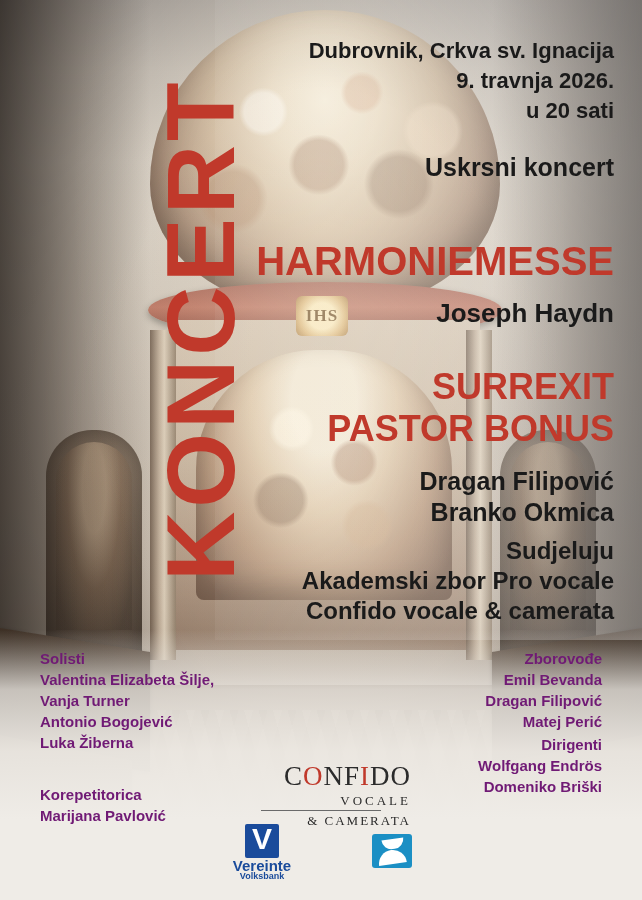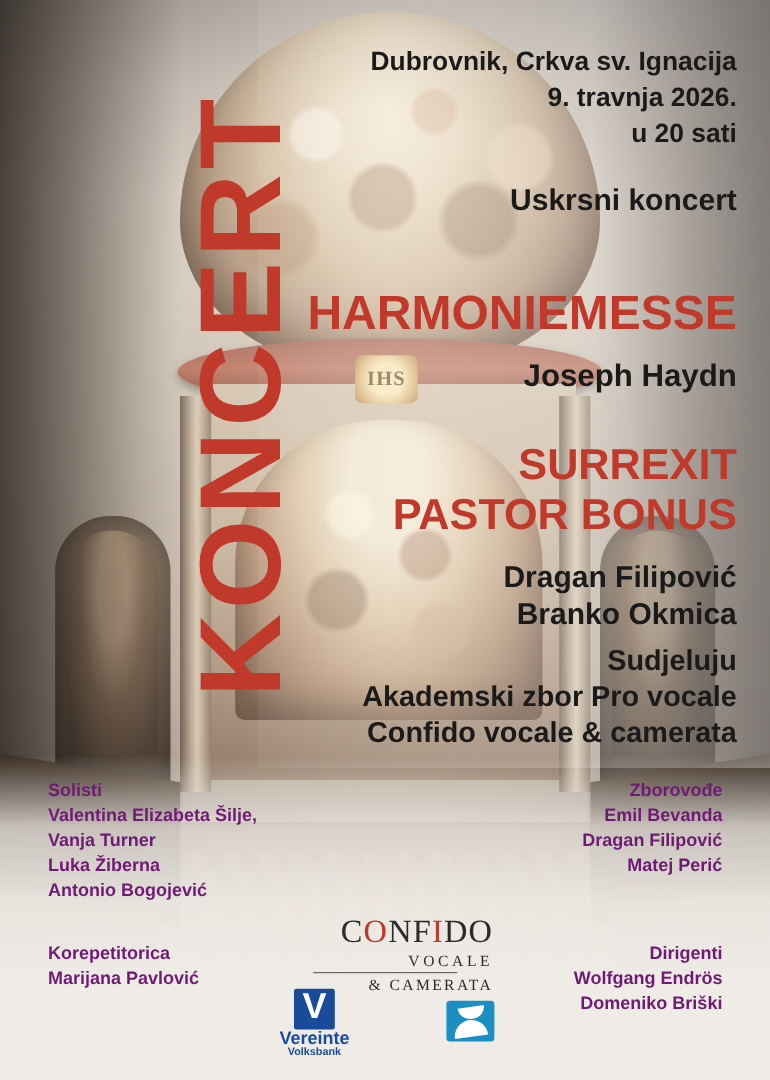--- a/index.html
+++ b/index.html
@@ -254,21 +254,21 @@
   .credits {
     color: #701a75;
     font-size: 15px;
     line-height: 21px;
     font-weight: bold;
   }
   .credits .ttl { font-weight: bold; }
   #credits-left  { left: 40px;  top: 648px; text-align: left; }
   #credits-left2 { left: 40px;  top: 784px; text-align: left; }
   #credits-right { right: 40px; top: 648px; text-align: right; }
-  #credits-right2{ right: 40px; top: 784px; text-align: right; }
+  #credits-right2{ right: 40px; top: 734px; text-align: right; }
 
   
   #confido-logo {
     left: 231px; top: 762px;
     width: 180px; text-align: right;
     color: #2b2b2b;
     font-family: "Liberation Serif", serif;
   }
   #confido-logo .cf {
     font-size: 27px; letter-spacing: 1px; line-height: 28px;
@@ -381,22 +381,22 @@
   <div class="txt" id="performers">
     <div>Sudjeluju</div>
     <div>Akademski zbor Pro vocale</div>
     <div>Confido vocale &amp; camerata</div>
   </div>
 
   <div class="txt credits" id="credits-left">
     <div class="ttl">Solisti</div>
     <div>Valentina Elizabeta Šilje,</div>
     <div>Vanja Turner</div>
+    <div>Antonio Bogojević</div>
     <div>Luka Žiberna</div>
-    <div>Antonio Bogojević</div>
   </div>
 
   <div class="txt credits" id="credits-left2">
     <div class="ttl">Korepetitorica</div>
     <div>Marijana Pavlović</div>
   </div>
 
   <div class="txt credits" id="credits-right">
     <div class="ttl">Zborovođe</div>
     <div>Emil Bevanda</div>

